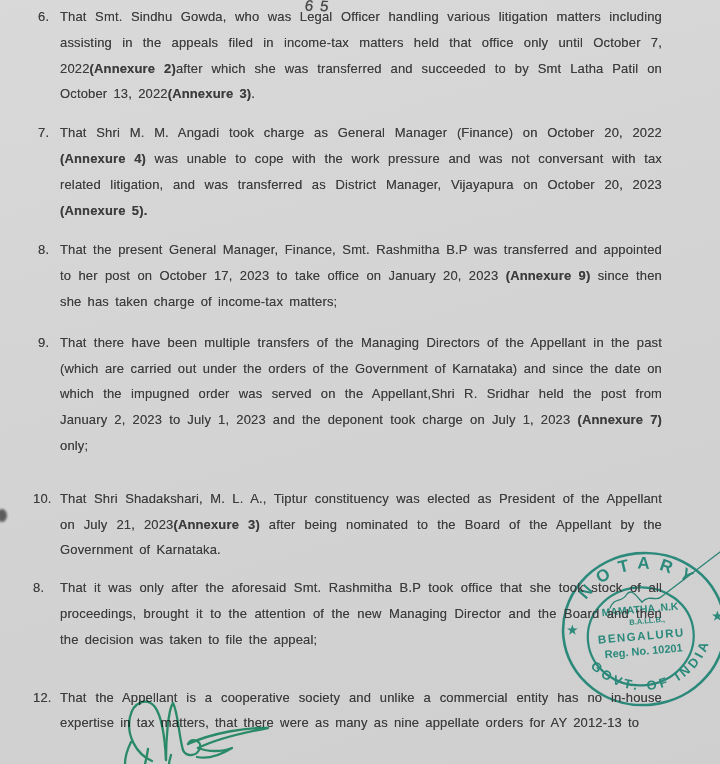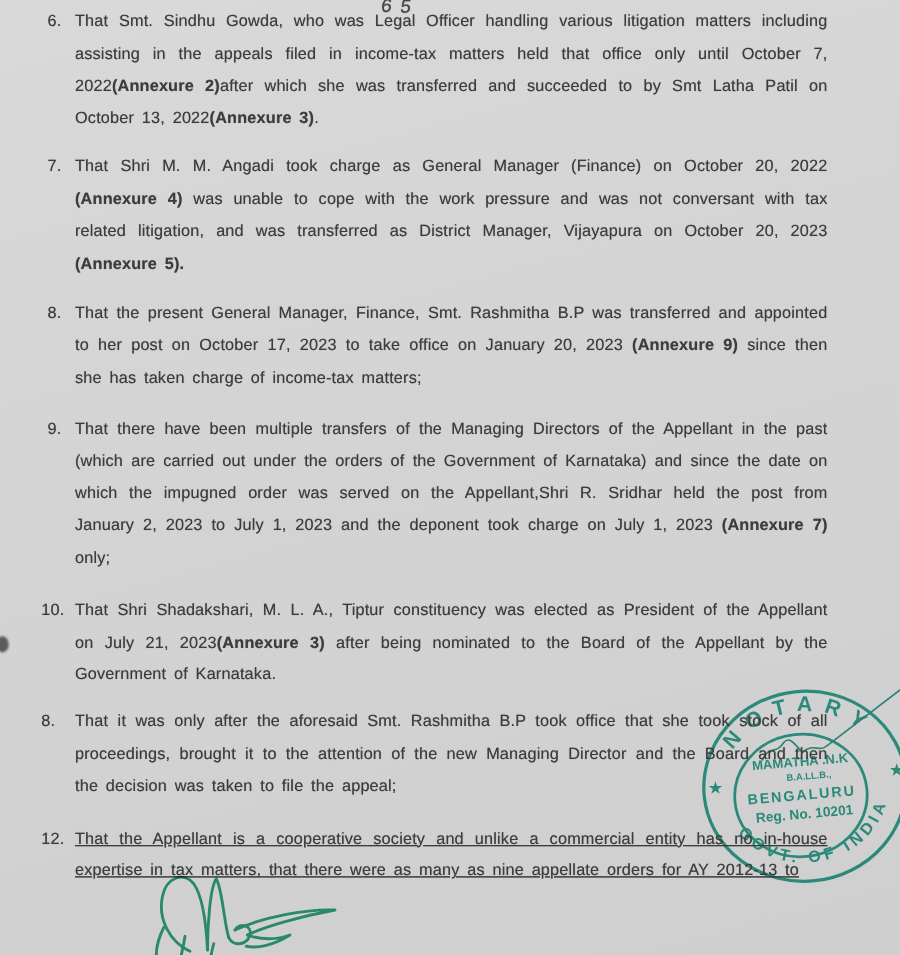--- a/index.html
+++ b/index.html
@@ -22,23 +22,23 @@
     text-align:justify; font-size:13px; line-height:25.8px;
     color:#3c3c3c; word-spacing:2.4px; letter-spacing:0.15px;
     text-shadow:0 0 0.6px rgba(70,70,70,.65);
   }
   .para .num { position:absolute; left:-22px; top:0; }
   .para:nth-child(n+5) .num { left:-27px; }
   .para:nth-child(1){ margin-top:4px; }
   .para:nth-child(2){ margin-top:13px; }
   .para:nth-child(3){ margin-top:14px; }
   .para:nth-child(4){ margin-top:15px; }
-  .para:nth-child(5){ margin-top:16px; }
+  .para:nth-child(5){ margin-top:27px; }
   .para:nth-child(6){ margin-top:12px; }
-  .para:nth-child(7){ margin-top:16px;text-decoration:underline; }
+  .para:nth-child(7){ margin-top:32px; }
   .b { font-weight:bold; }
   
   .stamp { position:absolute; left:536px; top:540px; z-index:2; opacity:.9; mix-blend-mode:multiply; }
   .sig   { position:absolute; left:105px; top:690px; z-index:4; opacity:.95; mix-blend-mode:multiply; }
   .blot  {
     position:absolute; left:-3px; top:509px; width:10px; height:13px;
     background:#474747; border-radius:50%; filter:blur(1px); opacity:.85; z-index:1;
   }
 </style>
 </head>

